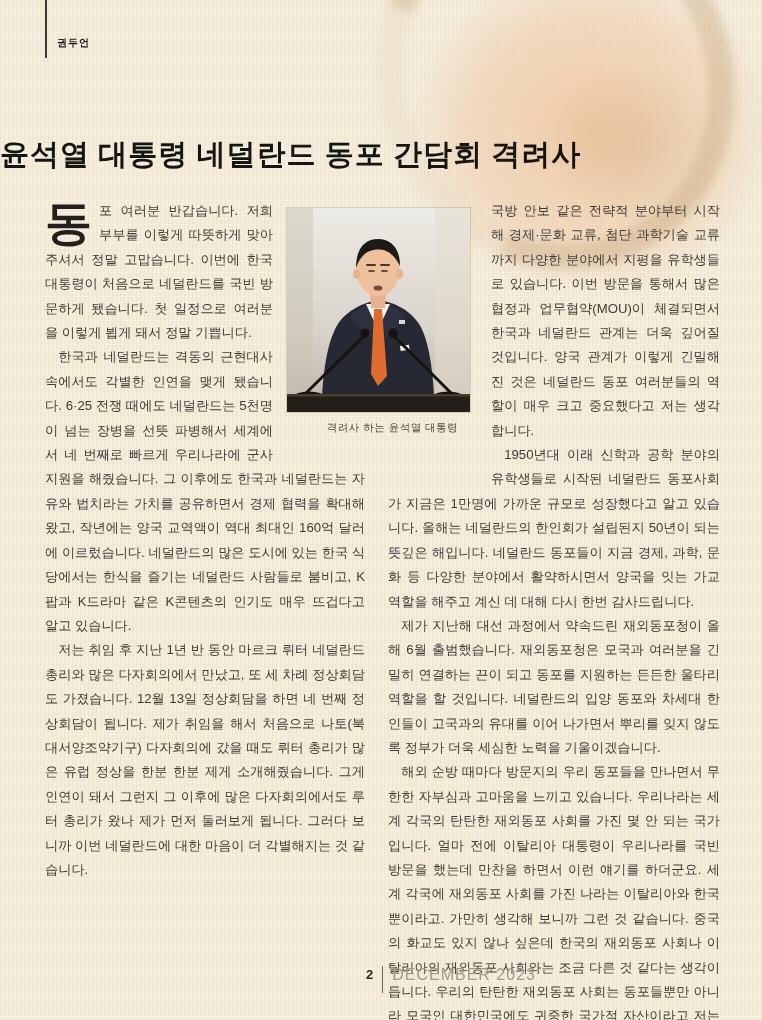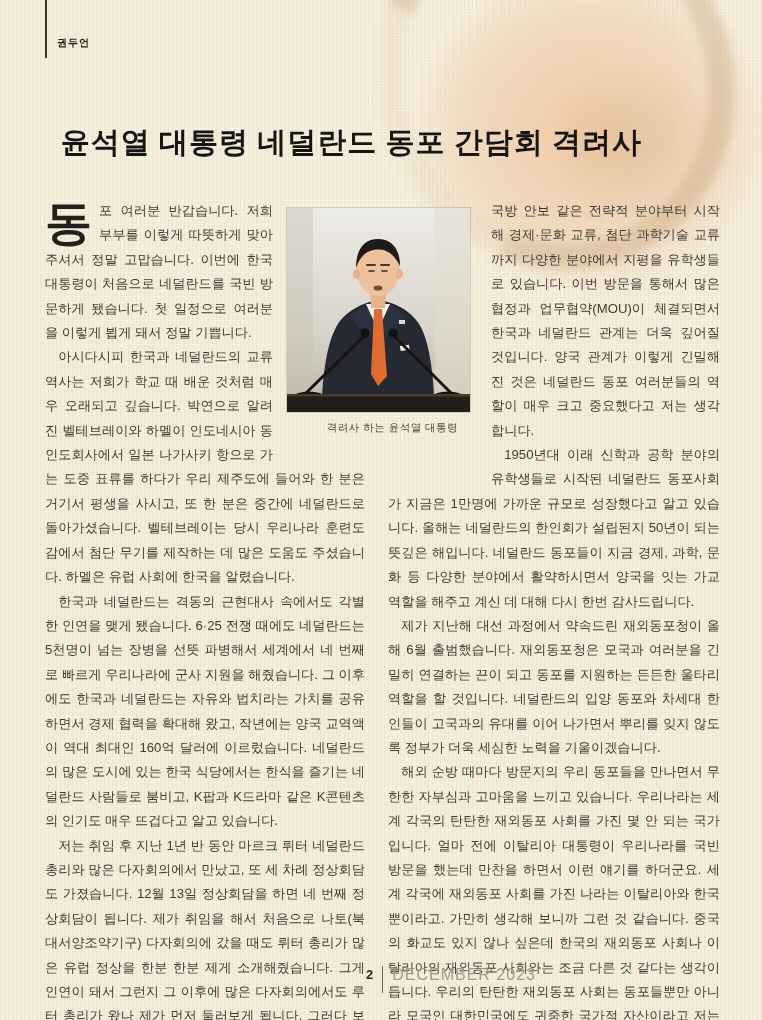--- a/index.html
+++ b/index.html
@@ -42,22 +42,22 @@
 
   .kicker-rule{
     position:absolute;left:45px;top:0;width:2px;height:58px;background:#3b3733;
   }
   .kicker{
     position:absolute;left:57px;top:36px;
     font-size:10px;font-weight:bold;color:#1f1c19;letter-spacing:1px;
   }
 
   .title{
-    position:absolute;left:0;top:104px;width:642px;
-    text-align:right;
+    position:absolute;left:0;top:116px;width:642px;
+    text-align:left;
     font-family:"Liberation Serif", serif;
     font-size:29px;font-weight:700;color:#171513;
     letter-spacing:1px;
   }
 
   .columns{
     position:absolute;left:45px;top:199px;width:675px;
     display:flex;gap:23px;
   }
   .col{
@@ -105,21 +105,20 @@
 
   <div class="kicker-rule"></div>
   <div class="kicker">권두언</div>
 
   <h1 class="title">윤석열 대통령 네덜란드 동포 간담회 격려사</h1>
 
   <div class="columns">
     <div class="col col-left">
       <div class="photo-gap-left"></div>
       <p><span class="dropcap">동</span><span>포 여러분 반갑습니다. 저희 부부를 이렇게 따뜻하게 맞아주셔서 정말 고맙습니다. 이번에 한국 대통령이 처음으로 네덜란드를 국빈 방문하게 됐습니다. 첫 일정으로 여러분을 이렇게 뵙게 돼서 정말 기쁩니다.</span></p>
-      <p class="indent">아시다시피 한국과 네덜란드의 교류 역사는 저희가 학교 때 배운 것처럼 매우 오래되고 깊습니다. 박연으로 알려진 벨테브레이와 하멜이 인도네시아 동인도회사에서 일본 나가사키 항으로 가는 도중 표류를 하다가 우리 제주도에 들어와 한 분은 거기서 평생을 사시고, 또 한 분은 중간에 네덜란드로 돌아가셨습니다. 벨테브레이는 당시 우리나라 훈련도감에서 첨단 무기를 제작하는 데 많은 도움도 주셨습니다. 하멜은 유럽 사회에 한국을 알렸습니다.</p>
       <p class="indent">한국과 네덜란드는 격동의 근현대사 속에서도 각별한 인연을 맺게 됐습니다. 6·25 전쟁 때에도 네덜란드는 5천명이 넘는 장병을 선뜻 파병해서 세계에서 네 번째로 빠르게 우리나라에 군사 지원을 해줬습니다. 그 이후에도 한국과 네덜란드는 자유와 법치라는 가치를 공유하면서 경제 협력을 확대해 왔고, 작년에는 양국 교역액이 역대 최대인 160억 달러에 이르렀습니다. 네덜란드의 많은 도시에 있는 한국 식당에서는 한식을 즐기는 네덜란드 사람들로 붐비고, K팝과 K드라마 같은 K콘텐츠의 인기도 매우 뜨겁다고 알고 있습니다.</p>
       <p class="indent">저는 취임 후 지난 1년 반 동안 마르크 뤼터 네덜란드 총리와 많은 다자회의에서 만났고, 또 세 차례 정상회담도 가졌습니다. 12월 13일 정상회담을 하면 네 번째 정상회담이 됩니다. 제가 취임을 해서 처음으로 나토(북대서양조약기구) 다자회의에 갔을 때도 뤼터 총리가 많은 유럽 정상을 한분 한분 제게 소개해줬습니다. 그게 인연이 돼서 그런지 그 이후에 많은 다자회의에서도 루터 총리가 왔나 제가 먼저 둘러보게 됩니다. 그러다 보니까 이번 네덜란드에 대한 마음이 더 각별해지는 것 같습니다.</p>
 
     </div>
     <div class="col col-right">
       <div class="photo-gap-right"></div>
       <p>국방 안보 같은 전략적 분야부터 시작해 경제·문화 교류, 첨단 과학기술 교류까지 다양한 분야에서 지평을 유학생들로 있습니다. 이번 방문을 통해서 많은 협정과 업무협약(MOU)이 체결되면서 한국과 네덜란드 관계는 더욱 깊어질 것입니다. 양국 관계가 이렇게 긴밀해진 것은 네덜란드 동포 여러분들의 역할이 매우 크고 중요했다고 저는 생각합니다.</p>
       <p class="indent">1950년대 이래 신학과 공학 분야의 유학생들로 시작된 네덜란드 동포사회가 지금은 1만명에 가까운 규모로 성장했다고 알고 있습니다. 올해는 네덜란드의 한인회가 설립된지 50년이 되는 뜻깊은 해입니다. 네덜란드 동포들이 지금 경제, 과학, 문화 등 다양한 분야에서 활약하시면서 양국을 잇는 가교 역할을 해주고 계신 데 대해 다시 한번 감사드립니다.</p>
       <p class="indent">제가 지난해 대선 과정에서 약속드린 재외동포청이 올해 6월 출범했습니다. 재외동포청은 모국과 여러분을 긴밀히 연결하는 끈이 되고 동포를 지원하는 든든한 울타리 역할을 할 것입니다. 네덜란드의 입양 동포와 차세대 한인들이 고국과의 유대를 이어 나가면서 뿌리를 잊지 않도록 정부가 더욱 세심한 노력을 기울이겠습니다.</p>
       <p class="indent">해외 순방 때마다 방문지의 우리 동포들을 만나면서 무한한 자부심과 고마움을 느끼고 있습니다. 우리나라는 세계 각국의 탄탄한 재외동포 사회를 가진 몇 안 되는 국가입니다. 얼마 전에 이탈리아 대통령이 우리나라를 국빈 방문을 했는데 만찬을 하면서 이런 얘기를 하더군요. 세계 각국에 재외동포 사회를 가진 나라는 이탈리아와 한국뿐이라고. 가만히 생각해 보니까 그런 것 같습니다. 중국의 화교도 있지 않나 싶은데 한국의 재외동포 사회나 이탈리아의 재외동포 사회와는 조금 다른 것 같다는 생각이 듭니다. 우리의 탄탄한 재외동포 사회는 동포들뿐만 아니라 모국인 대한민국에도 귀중한 국가적 자산이라고 저는 생각합니다.</p>

